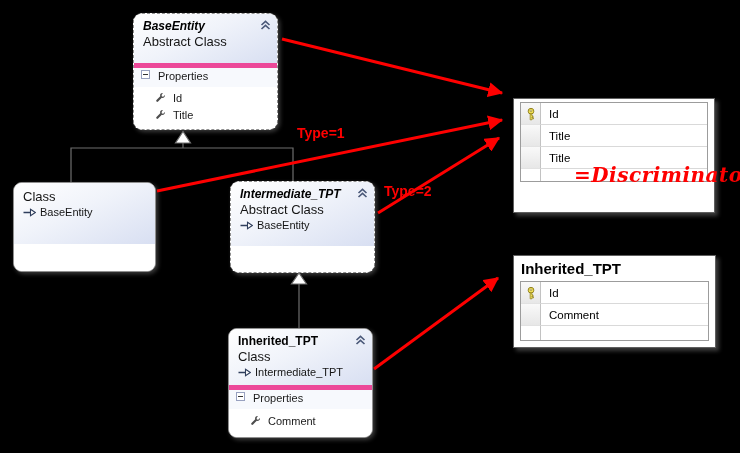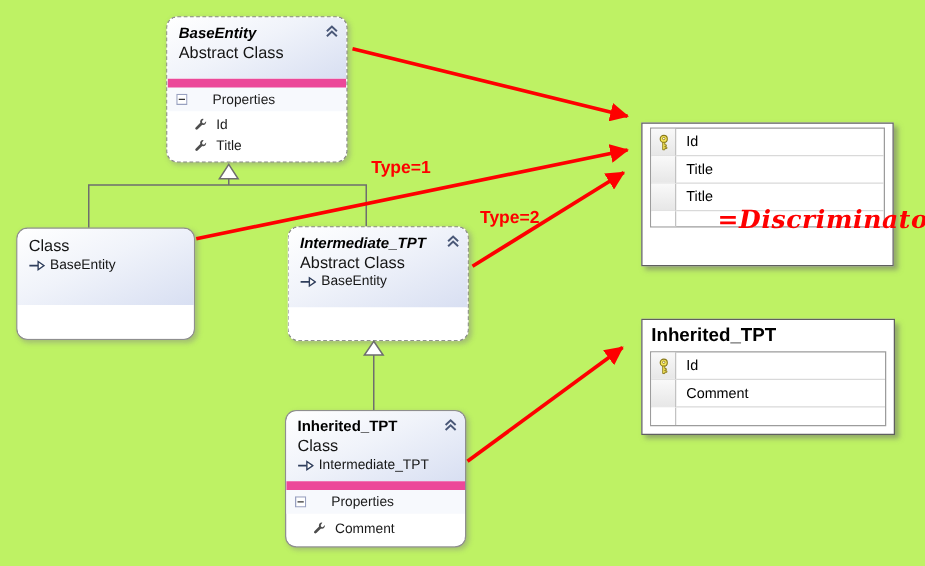--- a/index.html
+++ b/index.html
@@ -1,34 +1,34 @@
 <!DOCTYPE html>
 <html><head>
 <meta charset="utf-8">
 <style>
   html,body{margin:0;padding:0;background:#fff;}
-  .canvas{position:relative;width:740px;height:453px;background:#bef264;
+  .canvas{position:relative;width:740px;height:453px;background:#000000;
           font-family:"Liberation Sans",sans-serif;overflow:hidden;}
 
   
   .class-box{position:absolute;box-sizing:border-box;border:1px solid #8f8f8f;
              border-radius:9px;background:#ffffff;display:flex;flex-direction:column;
              overflow:hidden;box-shadow:2px 2px 4px rgba(130,130,130,.45);z-index:2;}
   .class-box.abstract{border-style:dashed;}
   .cb-header{box-sizing:border-box;flex:0 0 auto;padding:5px 6px 0 9px;
              background:linear-gradient(155deg,#ffffff 0%,#f0f3fa 45%,#d8dff2 100%);}
   .cb-title-row{display:flex;justify-content:space-between;align-items:flex-start;}
   .cb-title{font-size:12px;font-weight:bold;color:#000;line-height:14px;}
   .abstract .cb-title{font-style:italic;}
   .cb-kind{font-size:13px;color:#151515;margin-top:2px;line-height:13px;}
   .cb-base{font-size:11px;color:#151515;margin-top:3px;line-height:13px;
            display:flex;align-items:center;gap:4px;}
   .chev{flex:0 0 auto;margin-top:1px;cursor:pointer;}
-  .cb-comp{flex:0 0 auto;background:#f7f9fd;border-top:7px solid #ec4899;
-           display:flex;align-items:center;gap:20px;padding:2px 0 2px 7px;
+  .cb-comp{flex:0 0 auto;background:#f7f9fd;border-top:5px solid #ec4899;
+           display:flex;gap:8px;padding:2px 0 2px 7px;
            font-size:11px;color:#1a1a1a;height:15px;}
   .cb-member{display:flex;align-items:center;gap:7px;padding:1px 0 1px 21px;
              font-size:11px;color:#1a1a1a;height:15px;}
   .cb-fill{flex:1 1 auto;background:#fff;}
 
   
   .db-table{position:absolute;box-sizing:border-box;background:#fff;
             border:1px solid #5f5f5f;box-shadow:3px 3px 4px rgba(110,110,110,.55);
             padding:3px 6px;z-index:2;}
   .db-title{font-size:15px;font-weight:bold;color:#000;padding:1px 0 4px 1px;}
@@ -253,16 +253,16 @@
 
     <g stroke="#fe0000" stroke-width="3" fill="none">
       <line x1="282" y1="39" x2="502" y2="93" marker-end="url(#redhead)"></line>
       <line x1="157" y1="191" x2="502" y2="120" marker-end="url(#redhead)"></line>
       <line x1="378" y1="213" x2="499" y2="138" marker-end="url(#redhead)"></line>
       <line x1="374" y1="369" x2="498" y2="278" marker-end="url(#redhead)"></line>
     </g>
   </svg>
 
   <div class="ann ann-type" style="left:297px;top:125px;">Type=1</div>
-  <div class="ann ann-type" style="left:384px;top:165px;">Type=2</div>
+  <div class="ann ann-type" style="left:384px;top:183px;">Type=2</div>
   <div class="ann ann-disc" style="left:574px;top:163px;">=Discriminator</div>
 
 </div>
 
 </body></html>

